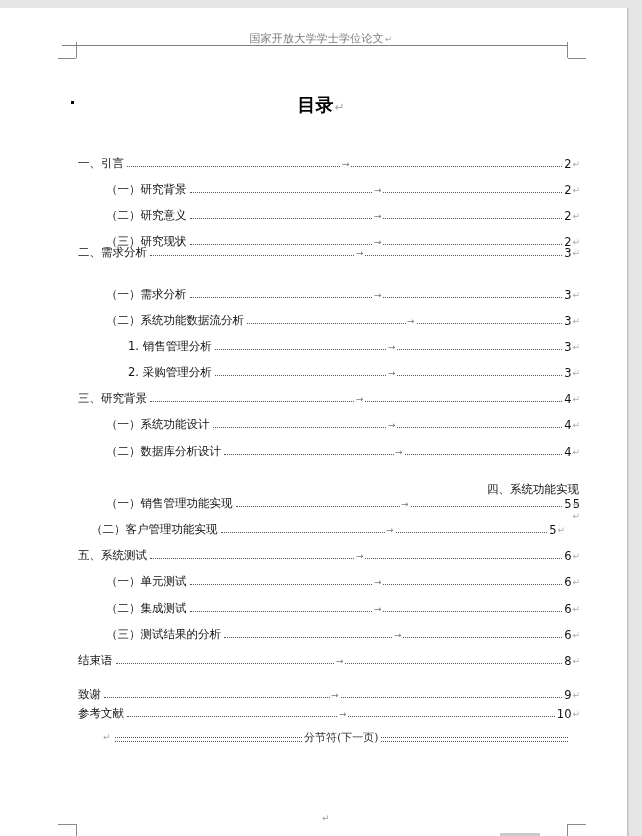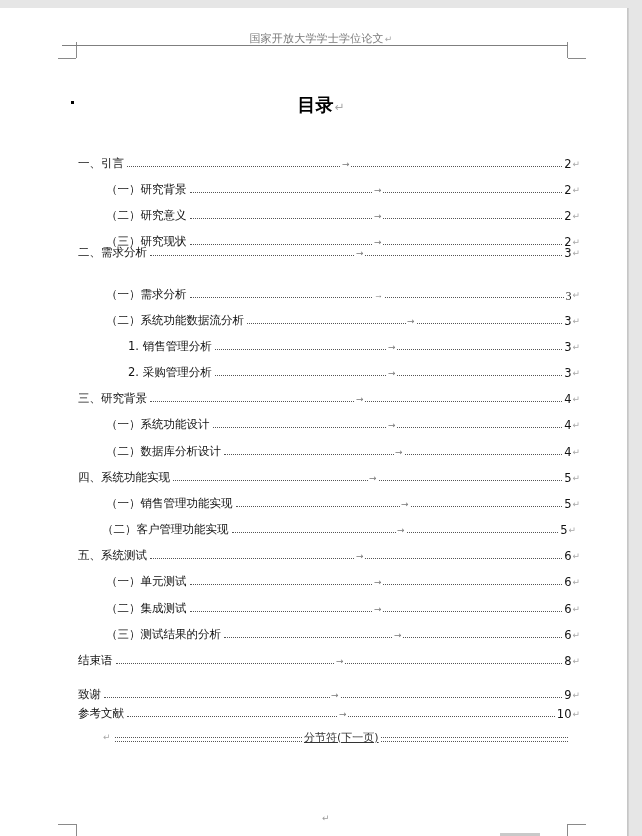--- a/index.html
+++ b/index.html
@@ -149,21 +149,20 @@
     }
     .sb-dots {
       flex: 1 1 auto;
       height: 3px;
       border-top: 1px dotted #555;
       border-bottom: 1px dotted #555;
       margin-top: 4px;
     }
     .sb-label {
       padding: 0 2px;
-      text-decoration: underline;
     }
     .footer-mark {
       position: absolute;
       left: 322px;
       top: 813px;
       font-size: 9px;
       color: #9a9a9a;
     }
     .hscroll-thumb {
       position: absolute;
@@ -235,21 +234,21 @@
       <span class="mark">↵</span>
     </div>
     <div class="toc-row" style="left: 78px; width: 502px; top: 92px;">
       <span class="toc-label">二、需求分析</span>
       <span class="leader">
         <span class="tab-arrow" style="left: 205px;">→</span>
       </span>
       <span class="toc-page">3</span>
       <span class="mark">↵</span>
     </div>
-    <div class="toc-row" style="left: 106px; width: 474px; top: 134px; font-family: Liberation Serif, serif;">
+    <div class="toc-row" style="left: 106px; width: 474px; top: 134px;">
       <span class="toc-label">（一）需求分析</span>
       <span class="leader">
         <span class="tab-arrow" style="left: 183.5px;">→</span>
       </span>
       <span class="toc-page">3</span>
       <span class="mark">↵</span>
     </div>
     <div class="toc-row" style="left: 106px; width: 474px; top: 160px;">
       <span class="toc-label">（二）系统功能数据流分析</span>
       <span class="leader">
@@ -291,37 +290,37 @@
       <span class="mark">↵</span>
     </div>
     <div class="toc-row" style="left: 106px; width: 474px; top: 291px;">
       <span class="toc-label">（二）数据库分析设计</span>
       <span class="leader">
         <span class="tab-arrow" style="left: 170px;">→</span>
       </span>
       <span class="toc-page">4</span>
       <span class="mark">↵</span>
     </div>
-    <div class="toc-row" style="left: 78px; width: 502px; top: 317px;">
+    <div class="toc-row" style="left: 78px; width: 502px; top: 332px; flex-direction: column;">
       <span class="toc-label">四、系统功能实现</span>
       <span class="leader">
         <span class="tab-arrow" style="left: 195px;">→</span>
       </span>
       <span class="toc-page">5</span>
       <span class="mark">↵</span>
     </div>
     <div class="toc-row" style="left: 106px; width: 474px; top: 343px;">
       <span class="toc-label">（一）销售管理功能实现</span>
       <span class="leader">
         <span class="tab-arrow" style="left: 164.5px;">→</span>
       </span>
       <span class="toc-page">5</span>
       <span class="mark">↵</span>
     </div>
-    <div class="toc-row" style="left: 102px; width: 474px; top: 369px; justify-content: space-between;">
+    <div class="toc-row" style="left: 91px; width: 474px; top: 369px; justify-content: space-between;">
       <span class="toc-label">（二）客户管理功能实现</span>
       <span class="leader">
         <span class="tab-arrow" style="left: 164.5px;">→</span>
       </span>
       <span class="toc-page">5</span>
       <span class="mark">↵</span>
     </div>
     <div class="toc-row" style="left: 78px; width: 502px; top: 395px;">
       <span class="toc-label">五、系统测试</span>
       <span class="leader">

